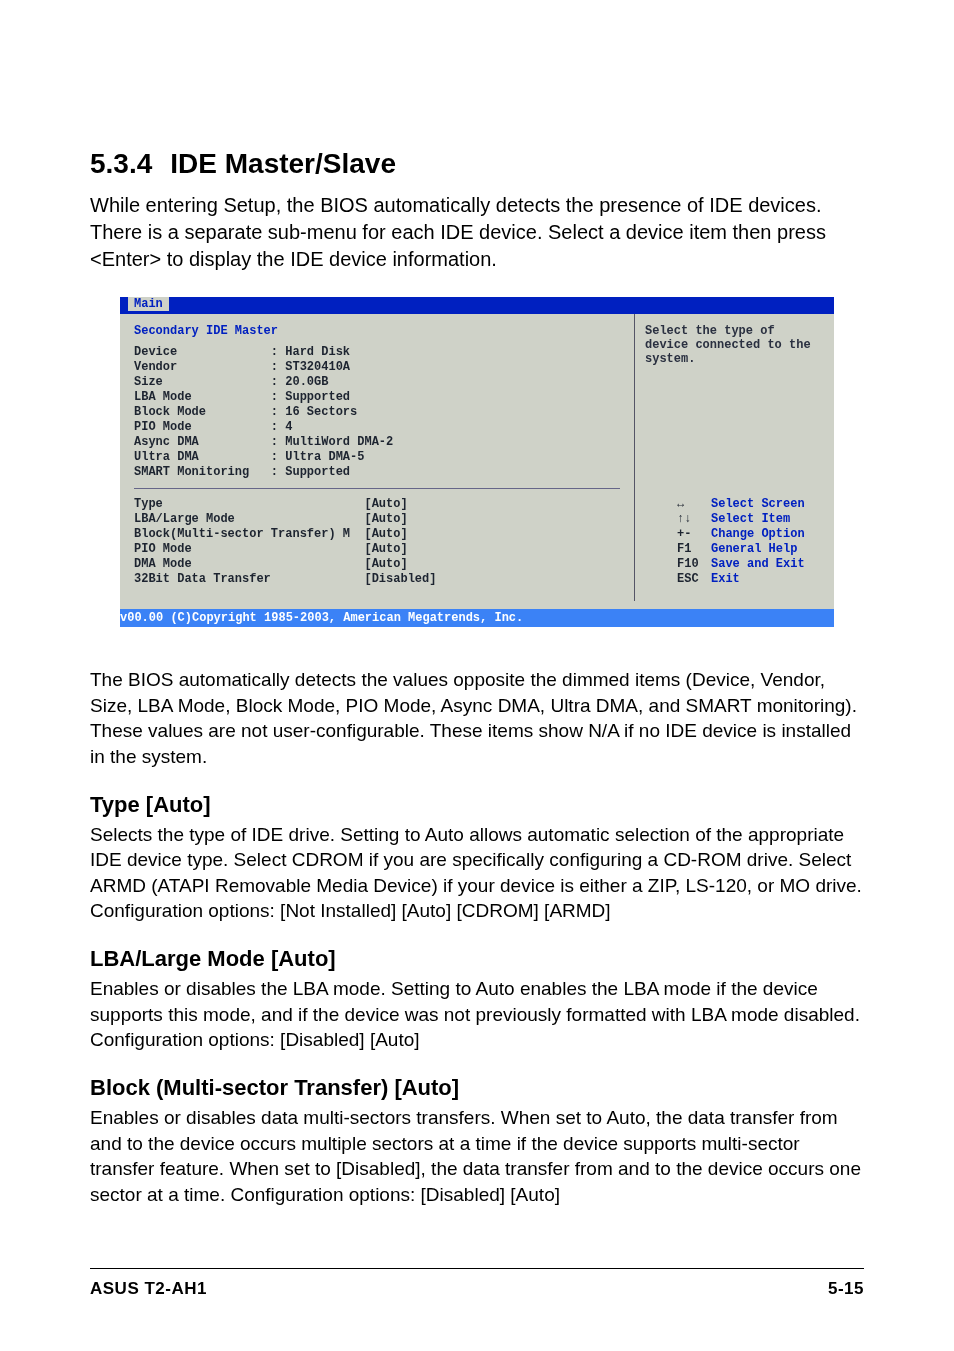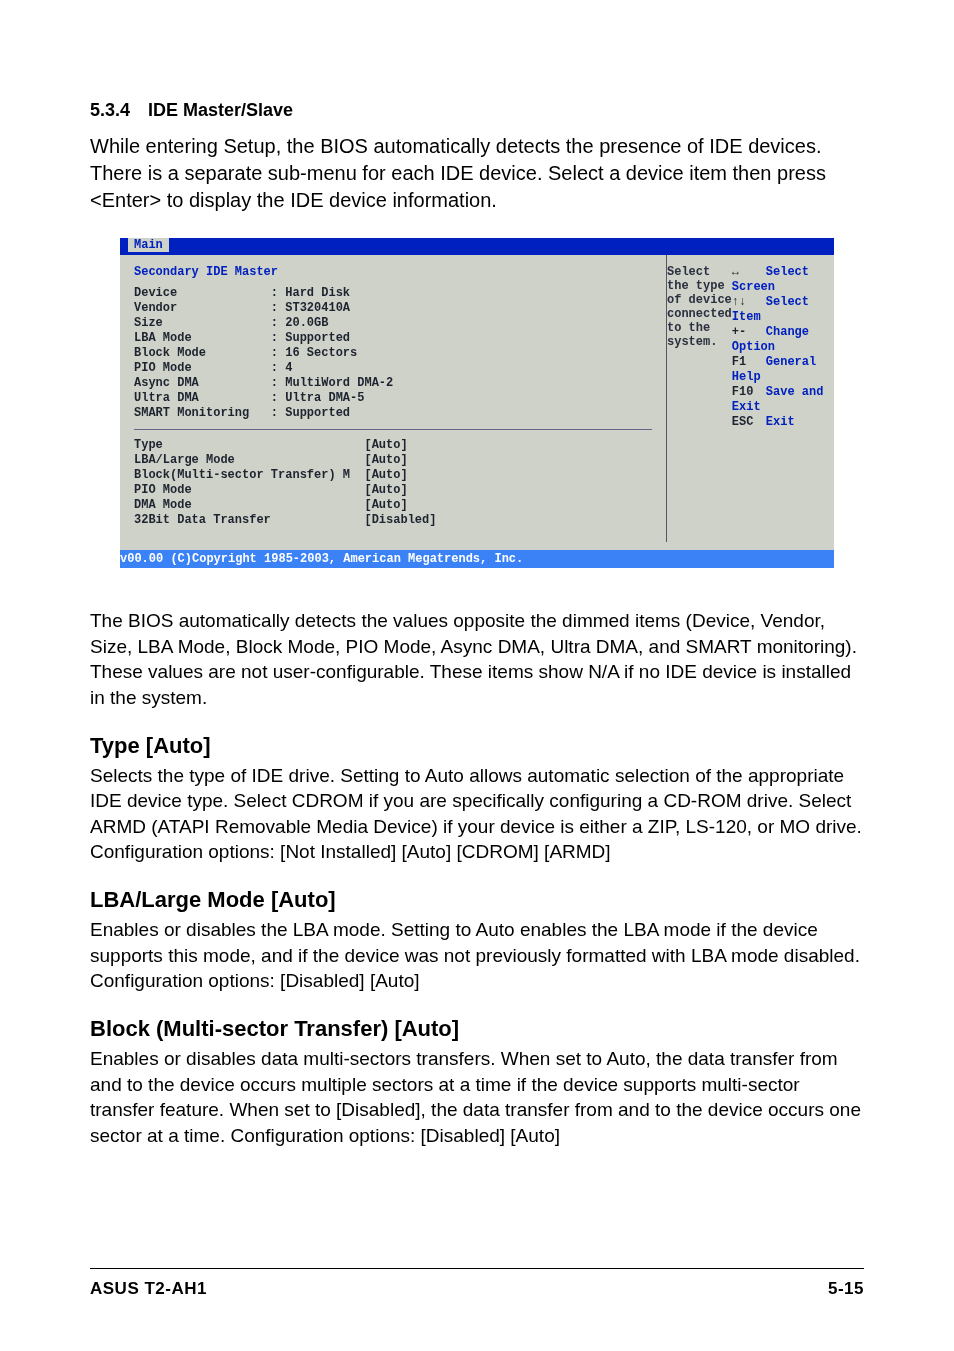--- a/index.html
+++ b/index.html
@@ -7,22 +7,23 @@
     font-family: Arial, Helvetica, sans-serif;
     background: #fff;
     color: #000;
     width: 954px;
     min-height: 1351px;
     position: relative;
     padding: 100px 90px 0 90px;
   }
   h2.sect {
     font-weight: bold;
-    font-size: 18px;
+    font-size: 28px;
     margin-bottom: 12px;
+    margin-top: 48px;
   }
   h2.sect .secnum { margin-right: 18px; }
   .intro {
     font-size: 20px;
     line-height: 1.35;
     margin-bottom: 24px;
   }
   .bios {
     width: 714px;
     margin: 0 auto 40px auto;
@@ -50,40 +51,41 @@
   }
   .bios .body {
     display: flex;
     gap: 0;
   }
   .bios .left {
     flex: 1;
     padding: 10px 14px 14px 14px;
   }
   .bios .right {
-    width: 168px;
+    width: 200px;
     border-left: 1px solid #556;
-    padding: 10px 10px 14px 0;
+    padding: 10px 10px 14px 10px;
     display: flex;
-    flex-direction: row;
+    flex-direction: column;
   }
   .bios .right .hint {
     flex: 1;
     color: #2a3040;
   }
   .bios .row { white-space: pre; line-height: 1.25; }
   .bios .hdr { color: #0020c0; margin-bottom: 6px; }
   .bios hr.div {
     border: none;
     border-top: 1px solid #668;
     margin: 8px 0;
   }
   .bios .right .keys .krow {
     color: #0020c0;
     line-height: 1.25;
+    margin-left: 32px;
   }
   .bios .right .keys .krow .k {
     display: inline-block;
     width: 34px;
     color: #1d2430;
   }
   .bios .footerbar {
     background: #3b82f6;
     color: #fff;
     text-align: left;

